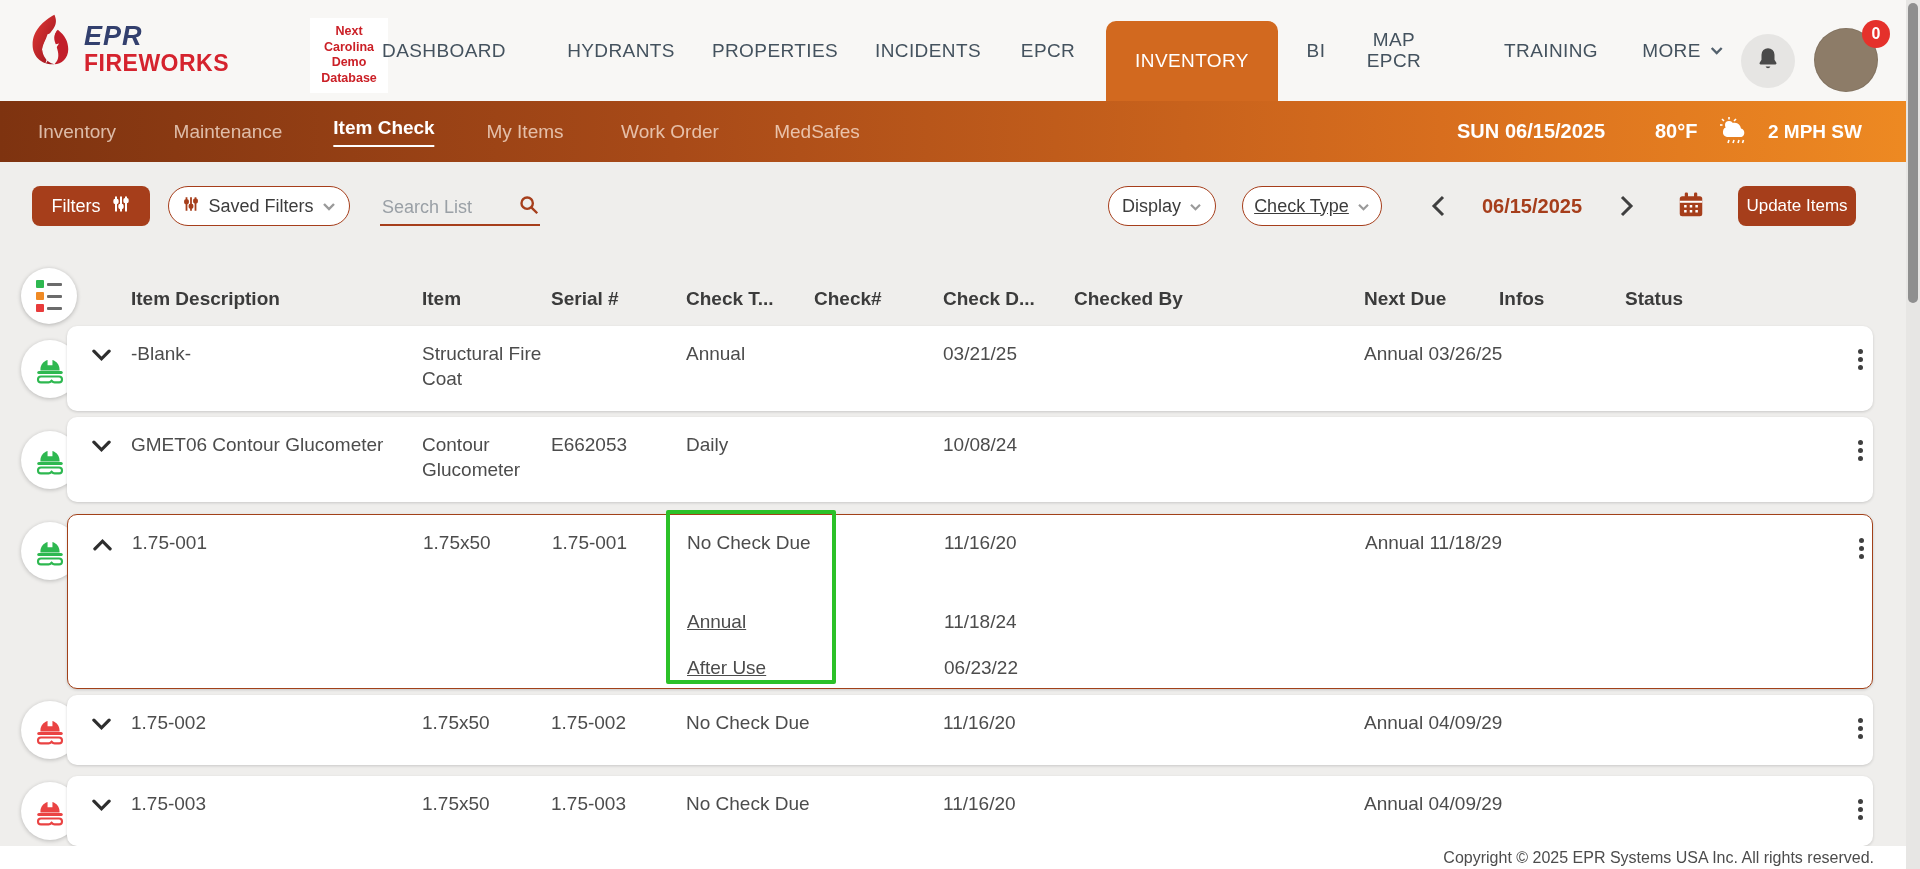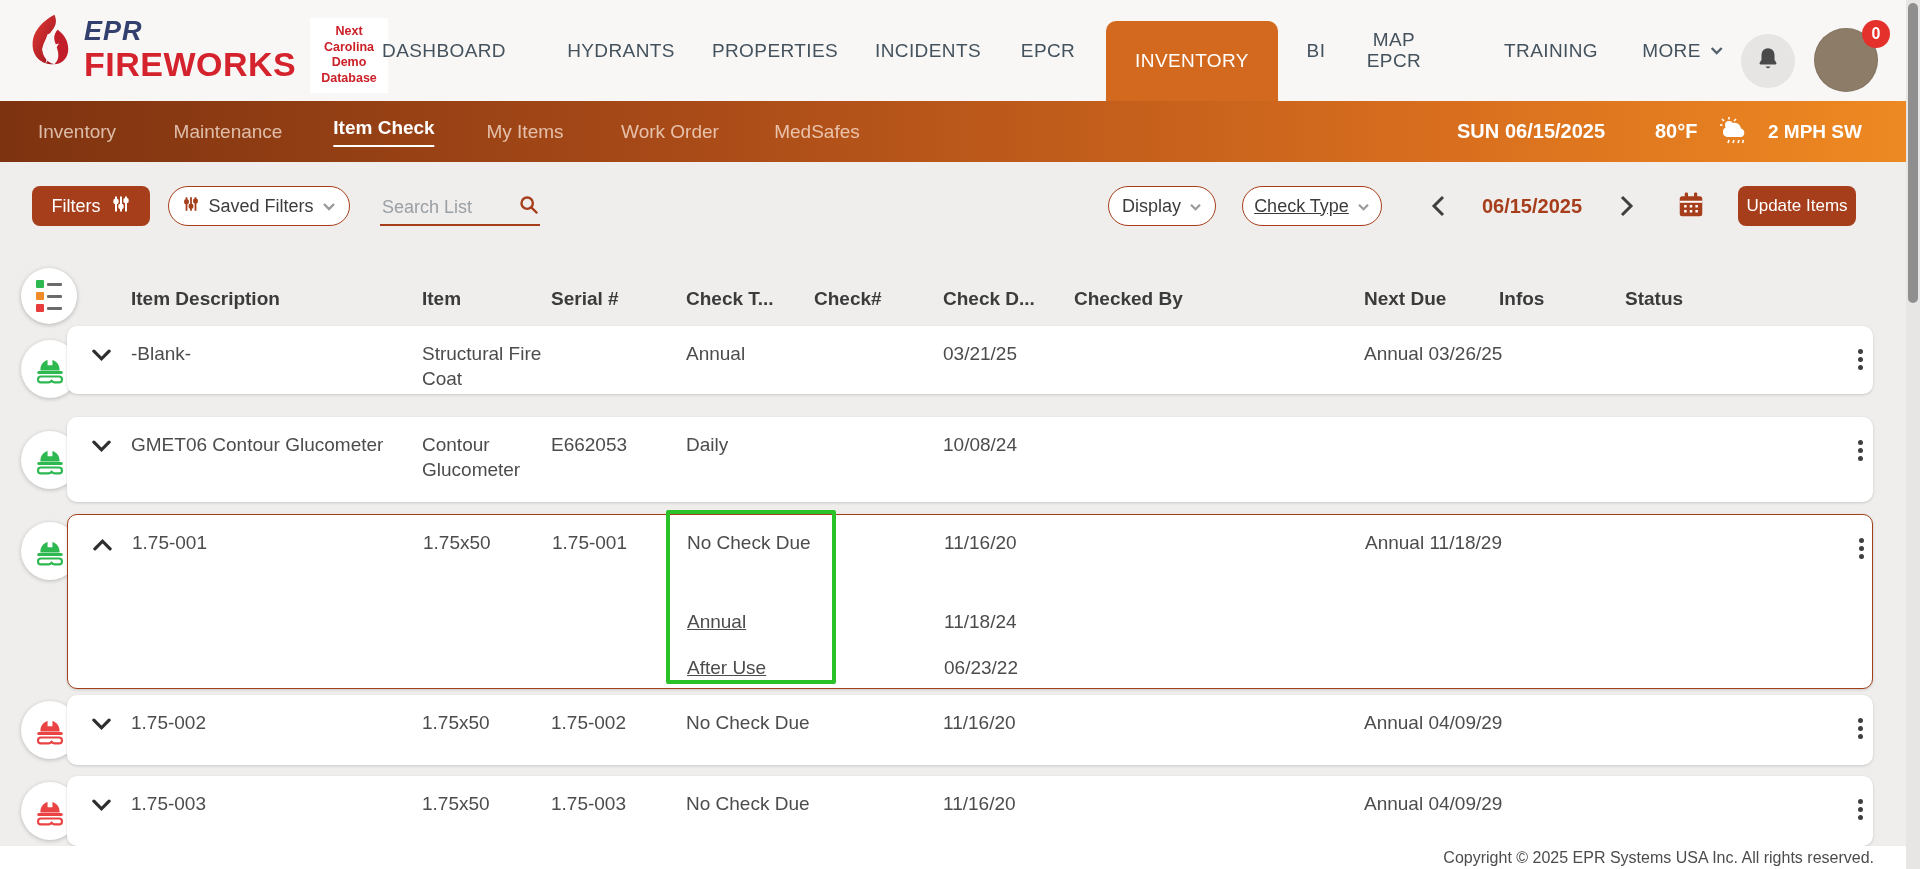--- a/index.html
+++ b/index.html
@@ -3,21 +3,21 @@
 <meta charset="utf-8">
 <style>
   html,body{margin:0;padding:0;background:#dedede;}
   .page{position:relative;width:1920px;height:869px;background:#efeeec;overflow:hidden;
         font-family:"Liberation Sans",sans-serif;-webkit-font-smoothing:antialiased;}
   
   .main-header{position:absolute;left:0;top:0;width:100%;height:101px;background:#f8f7f5;}
   .logo{position:absolute;left:28px;top:13px;display:flex;align-items:center;cursor:pointer;}
   .logo-text{margin-left:10px;line-height:1;}
   .logo-epr{font-style:italic;font-weight:bold;font-size:27px;color:#33406e;letter-spacing:1px;}
-  .logo-fw{font-weight:bold;font-size:34px;color:#d5232e;letter-spacing:.5px;margin-top:2px;}
+  .logo-fw{font-weight:bold;font-size:23px;color:#d5232e;letter-spacing:.5px;margin-top:2px;}
   .nc-badge{position:absolute;left:310px;top:18px;width:74px;background:#ffffff;color:#cb2027;
             font-size:12.5px;font-weight:bold;text-align:center;line-height:1.25;padding:6px 2px;}
   .nav-item{position:absolute;top:0;height:101px;display:flex;align-items:center;justify-content:center;
             transform:translateX(-50%);color:#44525e;font-size:19px;letter-spacing:.4px;cursor:pointer;white-space:nowrap;}
   .nav-item.two-line{white-space:normal;width:66px;text-align:center;line-height:1.1;}
   .nav-tab{position:absolute;top:21px;height:80px;width:172px;transform:translateX(-50%);
            background:#d2691f;border-radius:10px 10px 0 0;color:#ffffff;font-size:19px;letter-spacing:.4px;
            display:flex;align-items:center;justify-content:center;cursor:pointer;}
   .more-chev{margin-left:8px;display:inline-flex;}
   .bell-wrap{position:absolute;left:1741px;top:34px;width:54px;height:54px;border-radius:50%;
@@ -294,21 +294,21 @@
       <div class="th" style="left: 484px; text-align: center;">Serial #</div>
       <div class="th" style="left: 619px;">Check T...</div>
       <div class="th" style="left: 747px;">Check#</div>
       <div class="th" style="left: 876px;">Check D...</div>
       <div class="th" style="left: 1007px;">Checked By</div>
       <div class="th" style="left: 1297px;">Next Due</div>
       <div class="th" style="left: 1432px;">Infos</div>
       <div class="th" style="left: 1558px;">Status</div>
     </div>
   <div id="rows-host">
-      <div class="rowwrap" style="top: 326px; height: 68px;">
+      <div class="rowwrap" style="top: 326px; height: 85px;">
         <div class="row-circle icon-green" style="top: 13.5px;">
           <svg width="34" height="34" viewBox="0 0 32 32" fill="currentColor">
             <path d="M7 16.5c0-4.2 2.8-7.7 6.7-8.9v4.9h4.6V7.6C22.2 8.8 25 12.3 25 16.5v1H7z"></path>
             <rect x="4" y="17.8" width="24" height="3" rx="1.5"></rect>
             <path d="M7.5 23h17a2.8 2.8 0 0 1 0 5.6h-4.2c-1.2 0-2-.6-2.8-1.5-.8.9-1.6 1.5-2.8 1.5H7.5a2.8 2.8 0 0 1 0-5.6z" fill="none" stroke="currentColor" stroke-width="2"></path>
           </svg>
         </div>
         <div class="rowcard">
           <div class="chev-btn">
             <svg width="19" height="13" viewBox="0 0 20 13">

